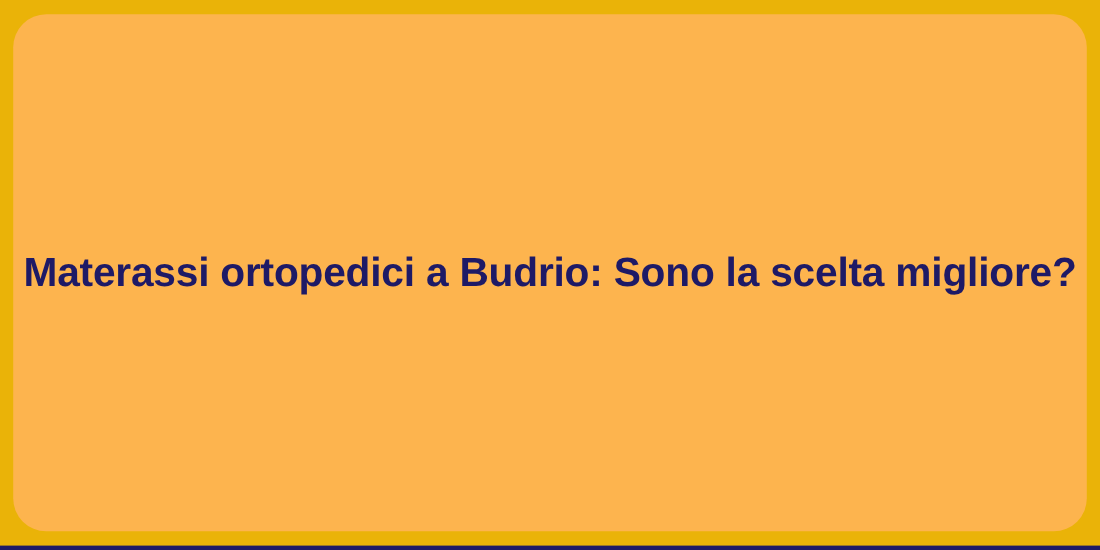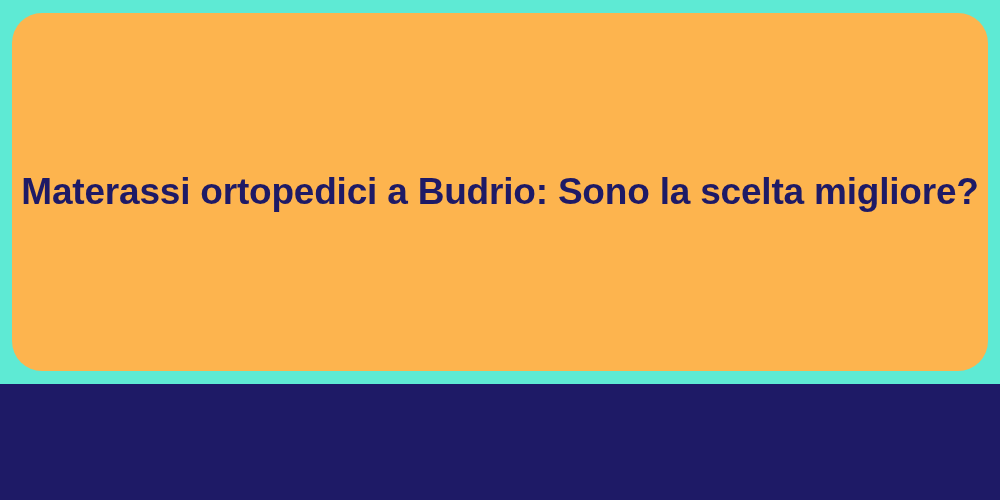--- a/index.html
+++ b/index.html
@@ -9,22 +9,22 @@
     height: 500px;
     overflow: hidden;
   }
   body {
     font-family: "Liberation Sans", sans-serif;
     background: #1e1a66;
   }
   #banner-frame {
     position: relative;
     width: 1000px;
-    height: 384px;
-    background: #5eead4;
+    height: 496px;
+    background: #eab308;
     box-sizing: border-box;
     display: flex;
     align-items: stretch;
     justify-content: stretch;
   }
   #banner-card {
     position: absolute;
     left: 12px;
     top: 13px;
     right: 12px;

